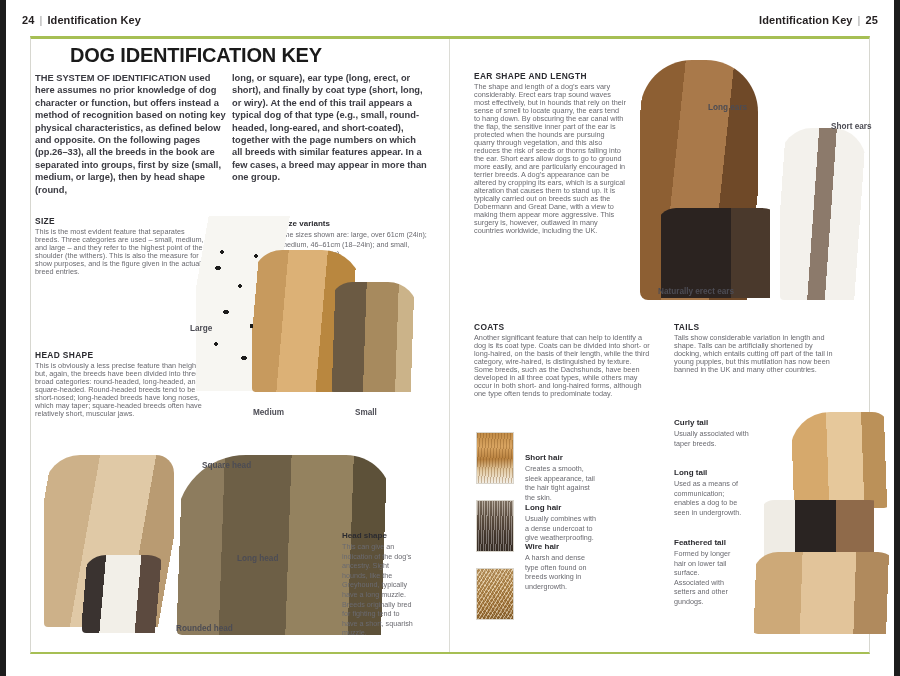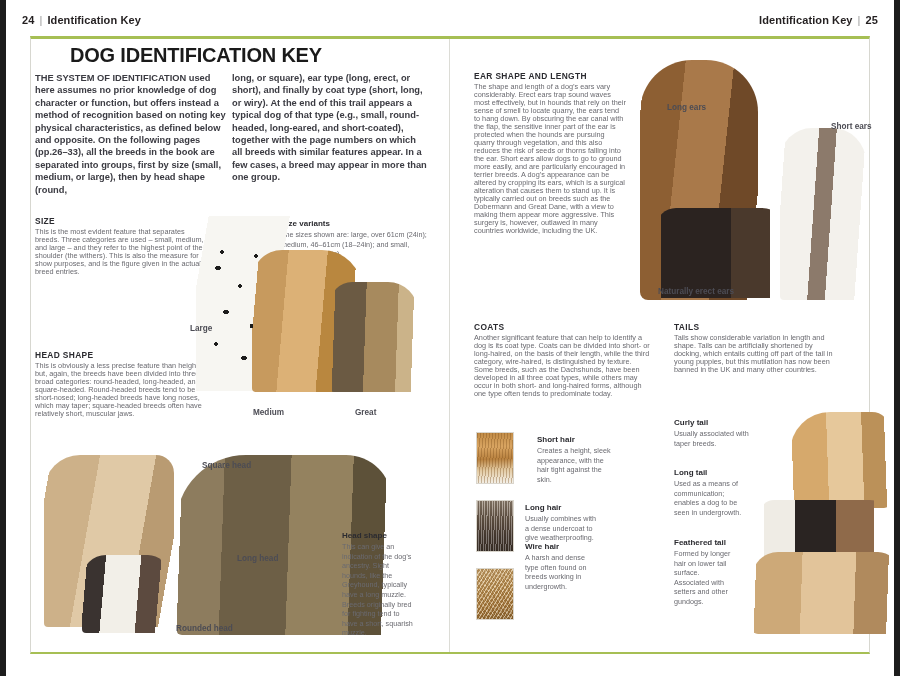--- a/index.html
+++ b/index.html
@@ -289,21 +289,21 @@
     <h2>HEAD SHAPE</h2>
     <p>This is obviously a less precise feature than height, but, again, the breeds have been divided into three broad categories: round-headed, long-headed, and square-headed. Round-headed breeds tend to be short-nosed; long-headed breeds have long noses, which may taper; square-headed breeds often have relatively short, muscular jaws.</p>
   </div>
 
   <div class="dog dog-dalmatian"></div>
   <div class="dog dog-medium"></div>
   <div class="dog dog-small"></div>
 
   <div class="photo-label" style="left:190px; top:324px;">Large</div>
   <div class="photo-label" style="left:253px; top:408px;">Medium</div>
-  <div class="photo-label" style="left:355px; top:408px;">Great</div>
+  <div class="photo-label" style="left:355px; top:408px;">Small</div>
 
   <div class="dog dog-boxer"></div>
   <div class="dog dog-greyhound"></div>
   <div class="dog dog-cavalier"></div>
 
   <div class="photo-label" style="left:202px; top:461px;text-align:right;">Square head</div>
   <div class="photo-label" style="left:237px; top:554px;">Long head</div>
   <div class="photo-label" style="left:176px; top:624px;">Rounded head</div>
 
   <div class="caption" style="left:342px; top:531px; width:72px;">
@@ -313,38 +313,38 @@
 
   <div class="block" style="left:474px; top:71px; width:152px;">
     <h2>EAR SHAPE AND LENGTH</h2>
     <p>The shape and length of a dog’s ears vary considerably. Erect ears trap sound waves most effectively, but in hounds that rely on their sense of smell to locate quarry, the ears tend to hang down. By obscuring the ear canal with the flap, the sensitive inner part of the ear is protected when the hounds are pursuing quarry through vegetation, and this also reduces the risk of seeds or thorns falling into the ear. Short ears allow dogs to go to ground more easily, and are particularly encouraged in terrier breeds. A dog’s appearance can be altered by cropping its ears, which is a surgical alteration that causes them to stand up. It is typically carried out on breeds such as the Dobermann and Great Dane, with a view to making them appear more aggressive. This surgery is, however, outlawed in many countries worldwide, including the UK.</p>
   </div>
 
   <div class="dog dog-bloodhound"></div>
   <div class="dog dog-erect"></div>
   <div class="dog dog-whippet"></div>
 
-  <div class="photo-label" style="left:629px; top:103px;padding-left:38px;">Long ears</div>
+  <div class="photo-label" style="left:670px; top:103px;padding-left:38px;">Long ears</div>
   <div class="photo-label" style="left:807px; top:122px;padding-left:24px;">Short ears</div>
   <div class="photo-label" style="left:658px; top:287px;">Naturally erect ears</div>
 
   <div class="block" style="left:474px; top:322px; width:176px;">
     <h2>COATS</h2>
     <p>Another significant feature that can help to identify a dog is its coat type. Coats can be divided into short- or long-haired, on the basis of their length, while the third category, wire-haired, is distinguished by texture. Some breeds, such as the Dachshunds, have been developed in all three coat types, while others may occur in both short- and long-haired forms, although one type often tends to predominate today.</p>
   </div>
 
   <div class="block" style="left:674px; top:322px; width:162px;">
     <h2>TAILS</h2>
     <p>Tails show considerable variation in length and shape. Tails can be artificially shortened by docking, which entails cutting off part of the tail in young puppies, but this mutilation has now been banned in the UK and many other countries.</p>
   </div>
 
   <div class="swatch sw-short" style="left:476px; top:432px;"></div>
-  <div class="caption" style="left:525px; top:435px; width:74px;margin-left:12px;">
+  <div class="caption" style="left:525px; top:453px; width:74px;">
     <p class="ct">Short hair</p>
-    <p class="cb">Creates a height, sleek appearance, with the hair tight against the skin.</p>
+    <p class="cb">Creates a smooth, sleek appearance, tail the hair tight against the skin.</p>
   </div>
 
   <div class="swatch sw-long" style="left:476px; top:500px;"></div>
   <div class="caption" style="left:525px; top:503px; width:74px;">
     <p class="ct">Long hair</p>
     <p class="cb">Usually combines with a dense undercoat to give weatherproofing.</p>
   </div>
 
   <div class="swatch sw-wire" style="left:476px; top:568px;"></div>
   <div class="caption" style="left:525px; top:542px; width:74px;">

